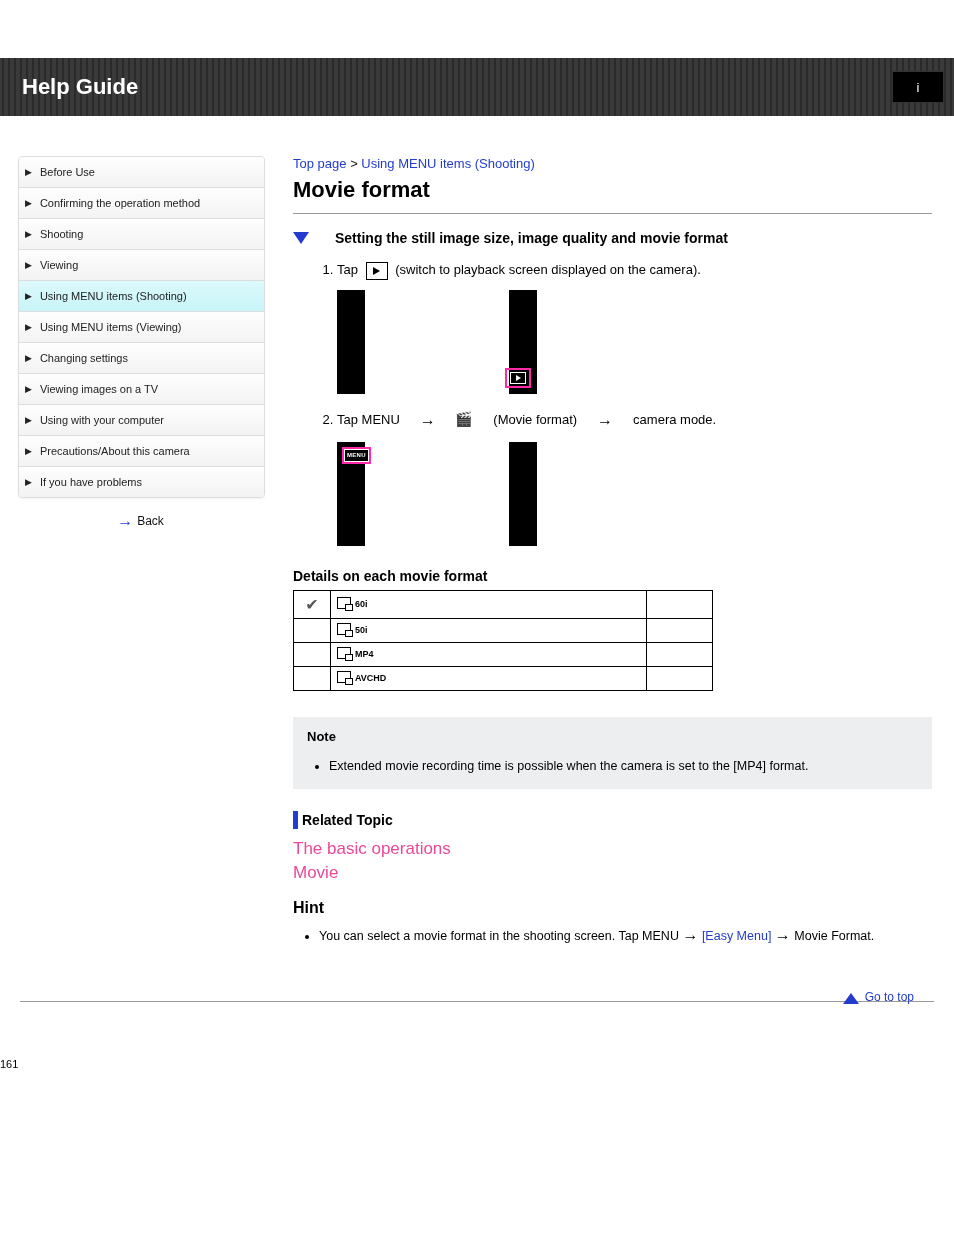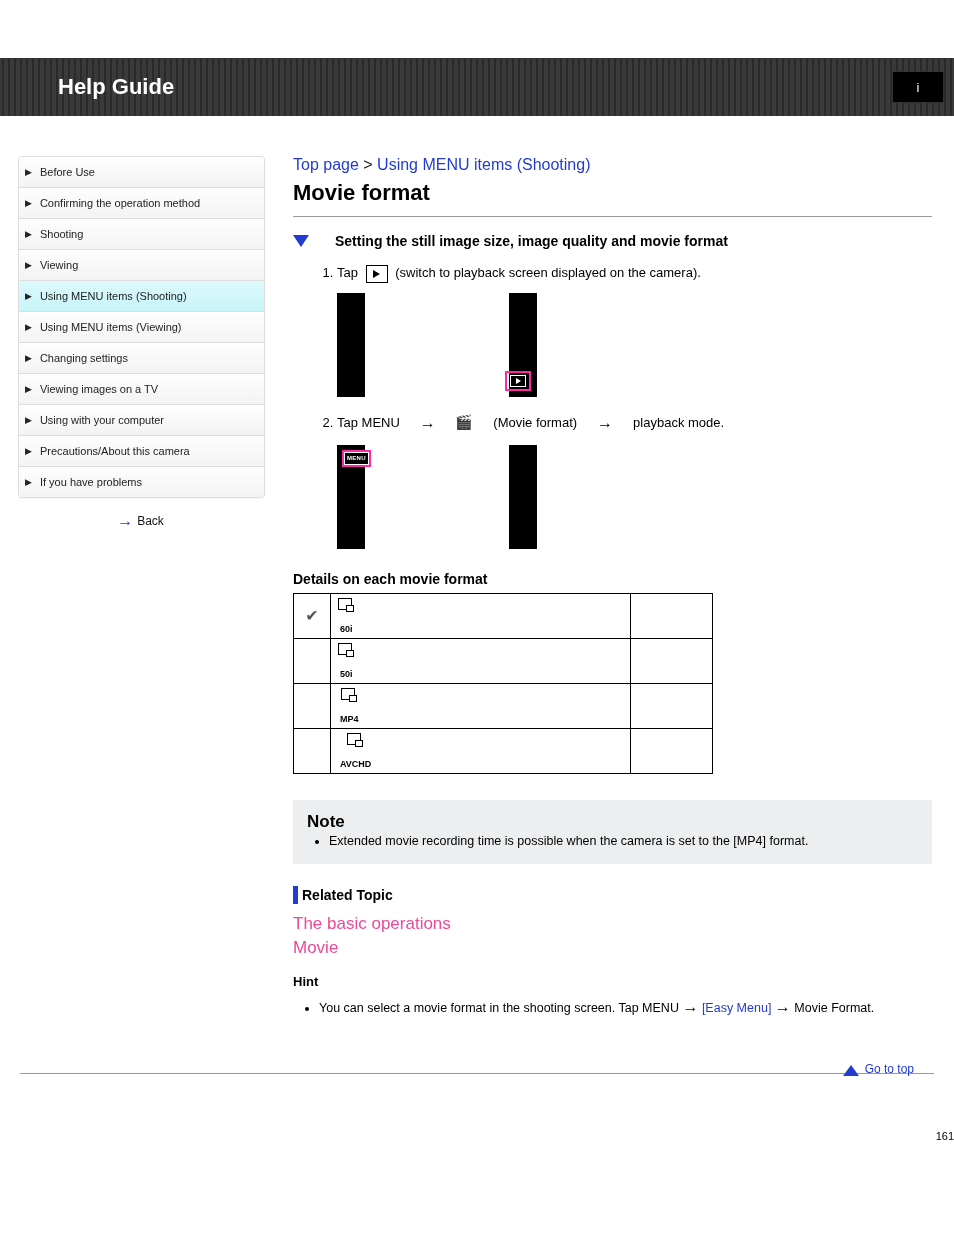--- a/index.html
+++ b/index.html
@@ -6,34 +6,34 @@
   .page { width: 954px; margin: 0 auto; position: relative; }
   
   .header-band {
     height: 58px;
     margin-top: 58px;
     background: repeating-linear-gradient(90deg, #3a3a3a 0 2px, #2a2a2a 2px 4px, #3a3a3a 4px 6px);
     display: flex; align-items: center; justify-content: space-between;
     padding: 0 10px 0 22px;
     color: #fff;
   }
-  .header-band .title { font-weight: bold; font-size: 22px; padding-left: 36px; }
+  .header-band .title { font-weight: bold; font-size: 22px; }
   .header-band .badge { width: 50px; height: 30px; background: #000; border: 1px solid #333; display: flex; align-items: center; justify-content: center; font-size: 13px; }
   .columns { display: flex; align-items: flex-start; margin-top: 40px; }
   
   .sidebar { width: 245px; margin-left: 18px; border: 1px solid #ddd; border-radius: 4px; overflow: hidden; box-shadow: 0 1px 2px rgba(0,0,0,0.05); }
   .sidebar-item { display: flex; align-items: center; height: 30px; border-bottom: 1px solid #ddd; background: linear-gradient(#fefefe,#f3f3f3); font-size: 11px; color: #222; padding-left: 6px; cursor: pointer; }
   .sidebar-item:last-child { border-bottom: none; }
   .sidebar-item.active { background: linear-gradient(#dcfafc,#c8f4f8); }
   .sidebar-item .chev { font-size: 9px; margin-right: 8px; }
   .sidebar-back { display: flex; align-items: center; justify-content: center; margin: 14px 0 0 18px; width: 245px; font-size: 12px; color: #111; cursor: pointer; }
   .sidebar-back .arrow-r { color: #233bcf; font-size: 16px; margin-right: 4px; }
   
   .main { flex: 1; padding: 0 22px 0 28px; }
-  .crumb { color: #233bcf; font-size: 16px; margin-bottom: 0; }
+  .crumb { color: #233bcf; font-size: 13px; margin-bottom: 0; }
   .crumb .sep { color: #111; }
   .h1 { font-size: 22px; font-weight: bold; margin: 6px 0 10px; }
   .hr { border: 0; border-top: 1px solid #999; margin: 4px 0 16px; }
   .toggle-row { display: flex; align-items: center; cursor: pointer; gap: 16px; }
   .tri-down { width: 0; height: 0; border-left: 8px solid transparent; border-right: 8px solid transparent; border-top: 12px solid #233bcf; margin-right: 10px; }
   .toggle-row span { font-weight: bold; font-size: 14px; }
   ol.steps { list-style: decimal; padding-left: 44px; margin: 14px 0 0; }
   ol.steps > li { margin-bottom: 14px; font-size: 13px; line-height: 1.5; }
   .inline-icon { display: inline-flex; vertical-align: middle; width: 20px; height: 16px; border: 1.5px solid #000; align-items: center; justify-content: center; margin: 0 4px; }
   .inline-icon .play { width: 0; height: 0; border-left: 7px solid #000; border-top: 4px solid transparent; border-bottom: 4px solid transparent; }
@@ -46,39 +46,39 @@
   .menu-chip { position:absolute; left:5px; top:5px; border:2.5px solid #ff2aa8; }
   .menu-chip .mc-inner { background:#000; color:#fff; font-size:6px; font-weight:bold; border:1px solid #fff; padding:1px 2px; letter-spacing:0.3px; }
   .step-line { display:flex; align-items:center; flex-wrap:wrap; gap:20px; font-size:13px; }
   .seq-arrow { font-size:16px; }
   .movie-icon { display:inline-block; font-size:14px; font-weight:bold; }
   .subhead { font-weight: bold; font-size: 14px; margin: 22px 0 6px; }
   table.opts { border-collapse: collapse; width: 420px; }
   table.opts td { border: 1px solid #000; padding: 4px 6px; font-size: 12px; vertical-align: middle; }
   table.opts td.icon-cell { width: 24px; text-align: center; }
   .vcheck { font-size: 16px; color: #555; }
-  .fmt-icon { display:inline-flex; align-items:center; gap:14px;flex-direction:column; }
+  .fmt-icon { display:inline-flex; align-items:flex-end; gap:1px; }
   .fmt-icon .box { width:12px; height:10px; border:1.5px solid #000; position:relative; }
   .fmt-icon .box::after { content:''; position:absolute; right:-3px; bottom:-3px; width:6px; height:5px; border:1.5px solid #000; background:#fff; }
   .fmt-icon .suffix { font-size:9px; font-weight:bold; margin-left:3px; }
   .note-box { background:#eceef0; padding:12px 14px 14px; margin-top:26px; }
-  .note-box .note-title { font-weight:bold; font-size:17px; margin-bottom:0; }
+  .note-box .note-title { font-weight:bold; font-size:13px; margin-bottom:13px; }
   .note-box ul { margin:0; padding-left:22px; font-size:12.5px; line-height:1.5; }
   .related { display:flex; align-items:center; gap:4px; margin-top:22px; }
   .related .bar { width:5px; height:18px; background:#233bcf; }
   .related .txt { font-weight:bold; font-size:14px; }
   .rel-links { margin:10px 0 4px 0; }
   .rel-links a { color:#ec4899; font-size:17px; text-decoration:none; display:block; margin-bottom:4px; cursor:pointer; }
-  .hint-head { font-weight:bold; font-size:13px; margin-top:16px; }
+  .hint-head { font-weight:bold; font-size:16px; margin-top:16px; }
   ul.hint { margin:6px 0 0; padding-left:26px; font-size:12.5px; line-height:1.5; }
   .xlink { color:#233bcf; }
   .foot-rule { border:0; border-top:1px solid #999; margin:54px 20px 0; }
   .go-top { display:flex; align-items:flex-end; justify-content:flex-end; margin:-12px 40px 0 0; font-size:12px; color:#233bcf; cursor:pointer; gap:6px; }
   .tri-up { width:0; height:0; border-left:8px solid transparent; border-right:8px solid transparent; border-bottom:11px solid #233bcf; }
-  .pgnum { text-align:right; font-size:11px; margin-top:54px; }
+  .pgnum { text-align:left; font-size:11px; margin-top:54px; }
 </style>
 </head>
 <body>
 <div class="page">
 
 <div class="header-band">
   <span class="title">Help Guide</span>
   <span class="badge">i</span>
 </div>
 
@@ -166,21 +166,21 @@
               </div>
         </div>
       </li>
       <li>
         <div class="step-line">
           <span>Tap MENU </span>
           <span class="seq-arrow">→</span>
           <span class="movie-icon">🎬</span>
           <span> (Movie format) </span>
           <span class="seq-arrow">→</span>
-          <span> playback mode.</span>
+          <span> camera mode.</span>
         </div>
         <div class="lcd">
           <div class="screen"></div>
           <div class="menu-chip">
                 <div class="mc-inner">MENU</div>
               </div>
         </div>
       </li>
     </ol>
 

